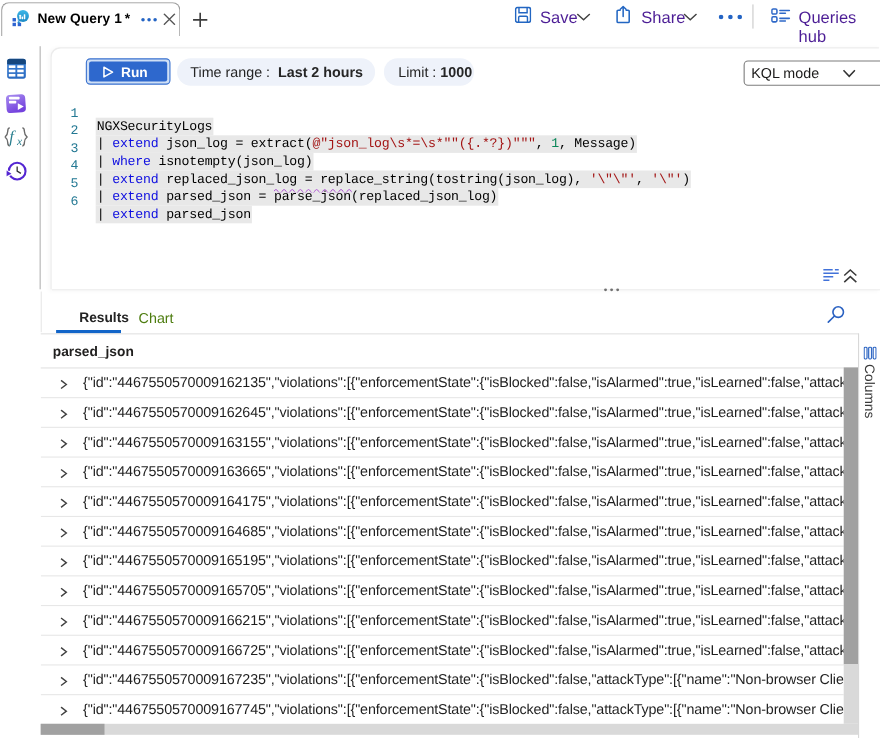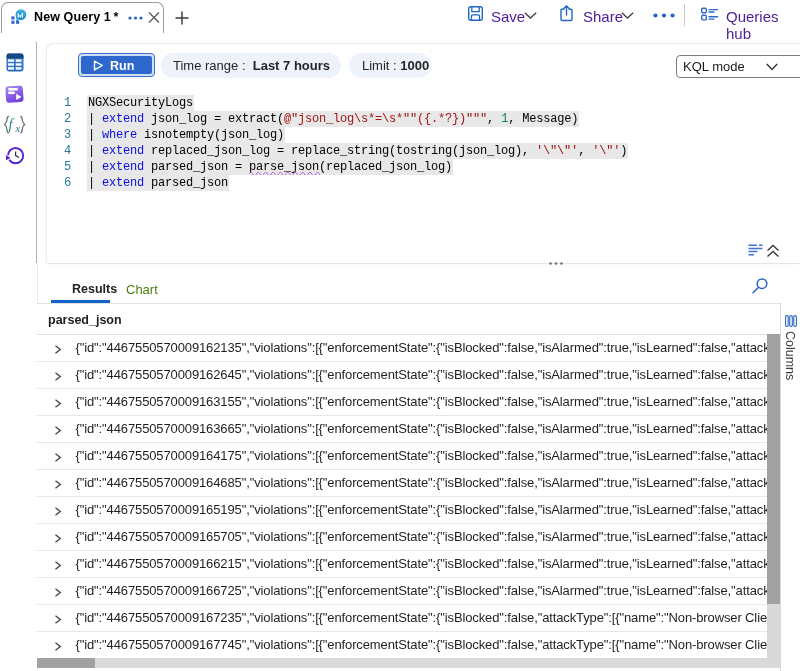--- a/index.html
+++ b/index.html
@@ -13,21 +13,21 @@
 
 .sidediv { left:36px; top:42px; width:1px; height:221px; background:#b2b2b2; }
 
 .card { left:47px; top:44px; width:753px; height:220px; background:#fff; border-radius:8px 0 0 0; box-shadow:-1px -1px 0 #ececec, -2px 0 5px rgba(0,0,0,0.04); border-bottom:1px solid #e4e4e4; }
 .runbtn { left:78px; top:53px; width:77px; height:24px; border:1px solid #3a72cf; border-radius:4px; background:#cfdff5; padding:2px; }
 .runbtn-in { position:relative; width:100%; height:100%; background:#2e68cd; border-radius:2px; color:#fff; font-size:13px; font-weight:bold; text-align:right; line-height:18px; }
 .pill { top:53px; height:25px; border-radius:12.5px; background:#eef2fa; font-size:13px; color:#252525; line-height:25px; }
 .kqlsel { left:676px; top:55px; width:133px; height:23px; border:1px solid #7d7d7d; border-radius:4px; background:#fff; font-size:13px; color:#1b1a19; line-height:21px; padding-left:6px; }
 
 .ln { left:55px; width:16px; text-align:right; color:#237893; font-family:"Liberation Mono",monospace; font-size:12px; line-height:16px; letter-spacing:-0.2px; }
-.code { left:88px; font-family:"Liberation Mono",monospace; font-size:12px; line-height:16px; letter-spacing:-0.2px; color:#000; white-space:pre; }
+.code { left:88px; font-family:"Liberation Mono",monospace; font-size:12px; line-height:16px; letter-spacing:-0.2px; color:#000; white-space:pre;margin-top:12px; }
 .code .h { background:#e8e8e8; padding:0 1px; margin:0 -1px; display:inline-block; height:16px; line-height:16px; vertical-align:top; }
 .kw { color:#0d0de0;text-align:right; }
 .st { color:#a31515; }
 .nu { color:#098658; }
 
 .resline { background:#e1e1e1; }
 .tabsel { left:60px; top:282px; font-size:12.5px; font-weight:bold; color:#232323;margin-left:12px; }
 .tabnorm { left:126px; top:282px; font-size:13px; color:#4d7c0f; }
 .blueline { left:51px; top:300px; width:59px; height:2.5px; background:#1164c8; }
 .hdr { left:48px; top:313px; font-size:12.5px; font-weight:bold; color:#201f1e; }
@@ -153,21 +153,21 @@
 
 <div class="abs card"></div>
 <div class="abs runbtn">
     <div class="runbtn-in">
       <svg style="position:absolute;left:12px;top:4px" width="11" height="11" viewBox="0 0 11 11">
         <path d="M1.5,1.1 L9.3,5.5 L1.5,9.9 z" stroke="#fff" stroke-width="1.4" fill="none" stroke-linejoin="round"></path>
       </svg>
       <span style="position:absolute;left:29px;top:1px;font-size:12.5px">Run</span>
     </div>
   </div>
-<div class="abs pill" style="left:161px;width:180px;padding-left:12px">Time range :&nbsp; <b>Last 7 hours</b></div>
+<div class="abs pill" style="left:161px;width:180px;padding-left:12px">Time range :&nbsp; <b>Last 2 hours</b></div>
 <div class="abs pill" style="left:349px;width:82px;padding-left:13px">Limit : <b>1000</b></div>
 <div class="abs kqlsel">KQL mode</div>
 <svg class="abs" style="left:766px;top:63px" width="12" height="8" viewBox="0 0 12 8">
     <path d="M0.8,0.9 L6,6.4 L11.2,0.9" stroke="#333" stroke-width="1.4" fill="none"></path>
   </svg>
 
 <div class="abs ln" style="top:95px">1</div>
 <div class="abs ln" style="top:111px">2</div>
 <div class="abs ln" style="top:127px">3</div>
 <div class="abs ln" style="top:143px">4</div>

